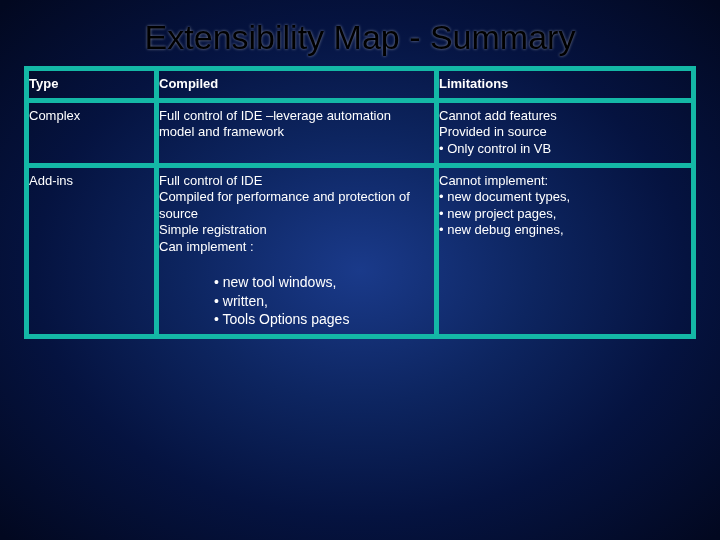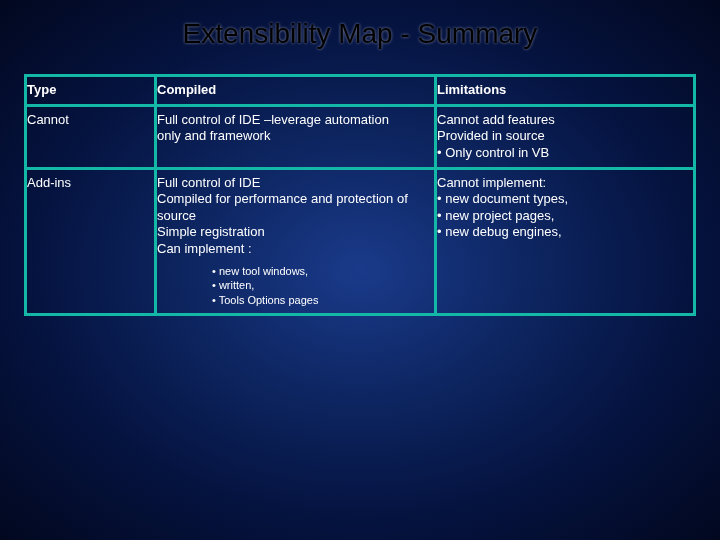--- a/index.html
+++ b/index.html
@@ -5,49 +5,49 @@
   * { box-sizing: border-box; margin: 0; padding: 0; }
   html, body { width: 720px; height: 540px; overflow: hidden; }
   body {
     background: radial-gradient(ellipse 500px 380px at 50% 50%, #1a3a8a 0%, #0d2560 35%, #051340 65%, #020820 100%);
     font-family: Arial, Helvetica, sans-serif;
     color: #fff;
     padding: 18px 24px;
   }
   .title {
     text-align: center;
-    font-size: 28px;
+    font-size: 34px;
     font-weight: 400;
     color: #000;
     text-shadow: 0 0 3px rgba(255,255,255,0.5);
-    margin-bottom: 24px;
+    margin-bottom: 9px;
   }
   table {
     width: 100%;
     border-collapse: collapse;
     table-layout: fixed;
   }
   col.c1 { width: 130px; }
   col.c2 { width: 280px; }
   col.c3 { width: auto; }
   th, td {
-    border: 3px solid #14b8a6;
+    border: 5px solid #14b8a6;
     padding: 5px 0;
     vertical-align: top;
     text-align: left;
     font-size: 13px;
     line-height: 1.28;
   }
   th {
     font-weight: bold;
   }
   .sublist {
-    font-size: 11px;
+    font-size: 14px;
     line-height: 1.35;
-    margin-top: 6px;
+    margin-top: 17px;
     padding-left: 55px;
   }
   .sublist span { display: block; }
   .block span { display: block; }
 </style>
 </head>
 <body>
 
 <div class="title">Extensibility Map - Summary</div>
 
@@ -57,24 +57,24 @@
       <col class="c2">
       <col class="c3">
     </colgroup>
   <tbody>
       <tr>
     <th>Type</th>
     <th>Compiled</th>
     <th>Limitations</th>
   </tr>
   <tr>
-    <td>Cannot</td>
+    <td>Complex</td>
     <td class="block">
       <span>Full control of IDE –leverage automation</span>
-      <span>only and framework</span>
+      <span>model and framework</span>
     </td>
     <td class="block">
       <span>Cannot add features</span>
       <span>Provided in source</span>
       <span>• Only control in VB</span>
     </td>
   </tr>
   <tr>
     <td>Add-ins</td>
     <td>

